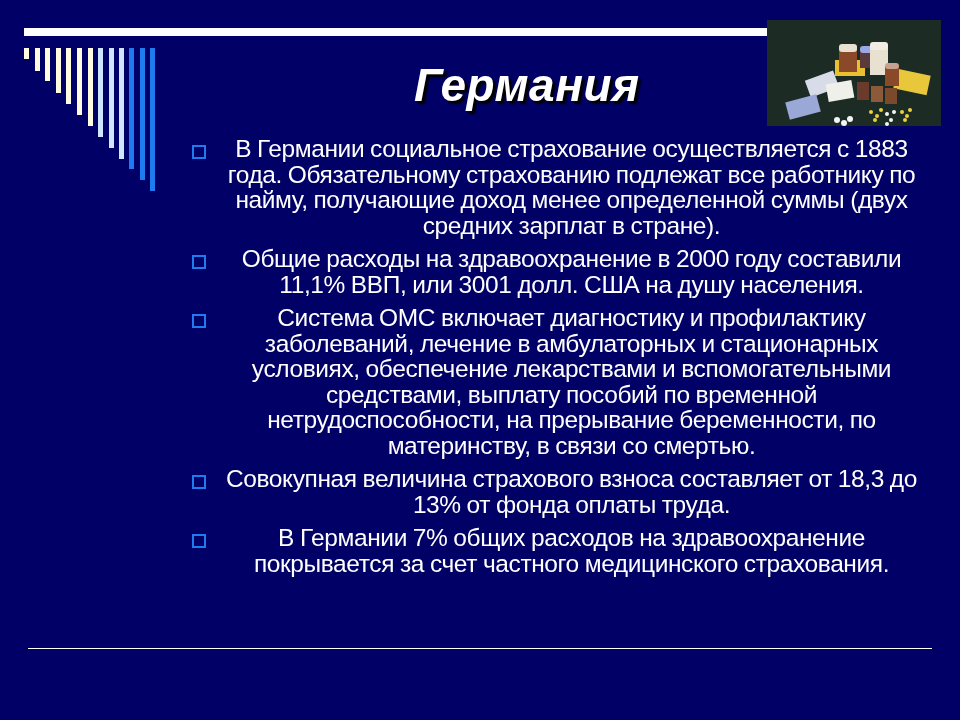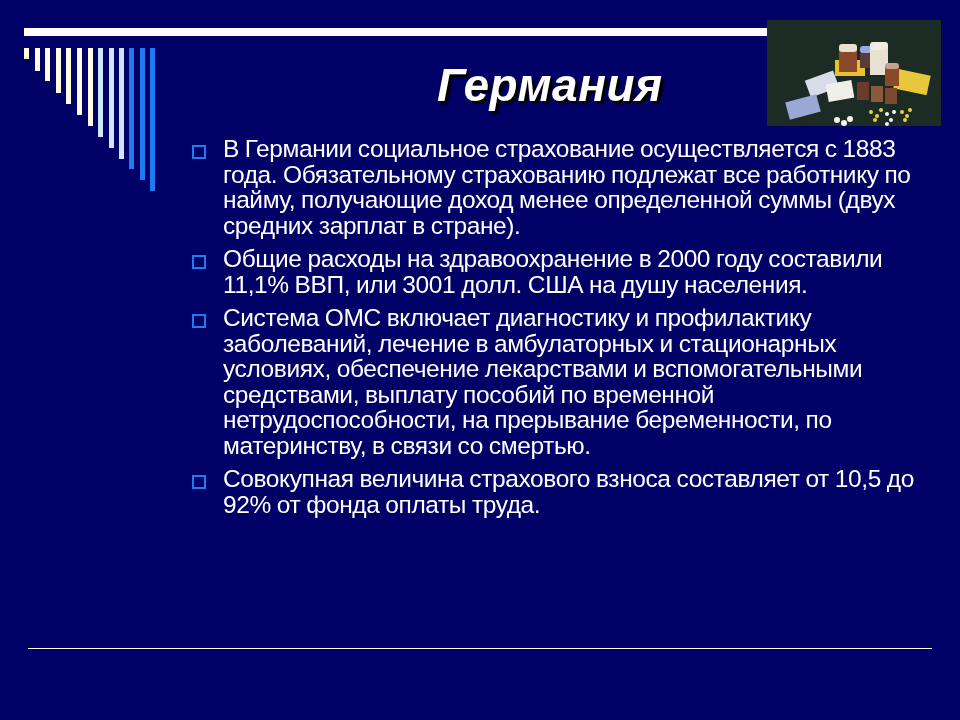--- a/index.html
+++ b/index.html
@@ -8,35 +8,35 @@
       background: #000066;
       position: relative;
       font-family: "Liberation Sans", sans-serif;
     }
     .top-rule {
       position: absolute; left: 24px; top: 28px;
       width: 744px; height: 8px; background: #ffffff;
     }
     .stripe { position: absolute; top: 48px; width: 5px; }
     .title {
-      position: absolute; left: 437px; top: 58px;
+      position: absolute; left: 414px; top: 58px;
       font-family: "Liberation Sans", sans-serif;
       font-weight: bold; font-style: italic;
       font-size: 46px; color: #ffffff;
       text-shadow: 3px 3px 2px #000000;
       letter-spacing: 0.5px;
     }
     .photo {
       position: absolute; left: 767px; top: 20px;
       width: 174px; height: 106px;
       background: #1a2a22;
       overflow: hidden;
     }
     .content {
-      position: absolute; left: 190px; top: 136px; width: 730px;
+      position: absolute; left: 190px; top: 136px; width: 730px; text-align: center;
     }
     .bullet {
       position: relative;
       padding-left: 33px;
       margin-bottom: 8px;
     }
     .bullet-box {
       position: absolute; left: 2px; top: 9px;
       width: 10px; height: 10px;
       border: 2px solid #1e7bf0;
@@ -129,17 +129,21 @@
   <div class="bullet">
     <span class="bullet-box"></span>
     <div class="bullet-text">Общие расходы на здравоохранение  в 2000 году составили 11,1% ВВП, или 3001 долл. США на душу населения.</div>
   </div>
   <div class="bullet">
     <span class="bullet-box"></span>
     <div class="bullet-text">Система ОМС включает диагностику и профилактику заболеваний, лечение в амбулаторных  и стационарных условиях, обеспечение лекарствами и вспомогательными средствами, выплату пособий по временной нетрудоспособности, на прерывание беременности, по материнству, в связи со смертью.</div>
   </div>
   <div class="bullet">
     <span class="bullet-box"></span>
-    <div class="bullet-text">Совокупная величина страхового взноса составляет от 10,5 до 92% от фонда оплаты труда.</div>
+    <div class="bullet-text">Совокупная величина страхового взноса составляет от 18,3 до 13% от фонда оплаты труда.</div>
+  </div>
+  <div class="bullet">
+    <span class="bullet-box"></span>
+    <div class="bullet-text">В Германии 7% общих расходов на здравоохранение покрывается за счет частного медицинского страхования.</div>
   </div>
 </div>
 
 <div class="bottom-rule"></div>
 
 </body></html>

